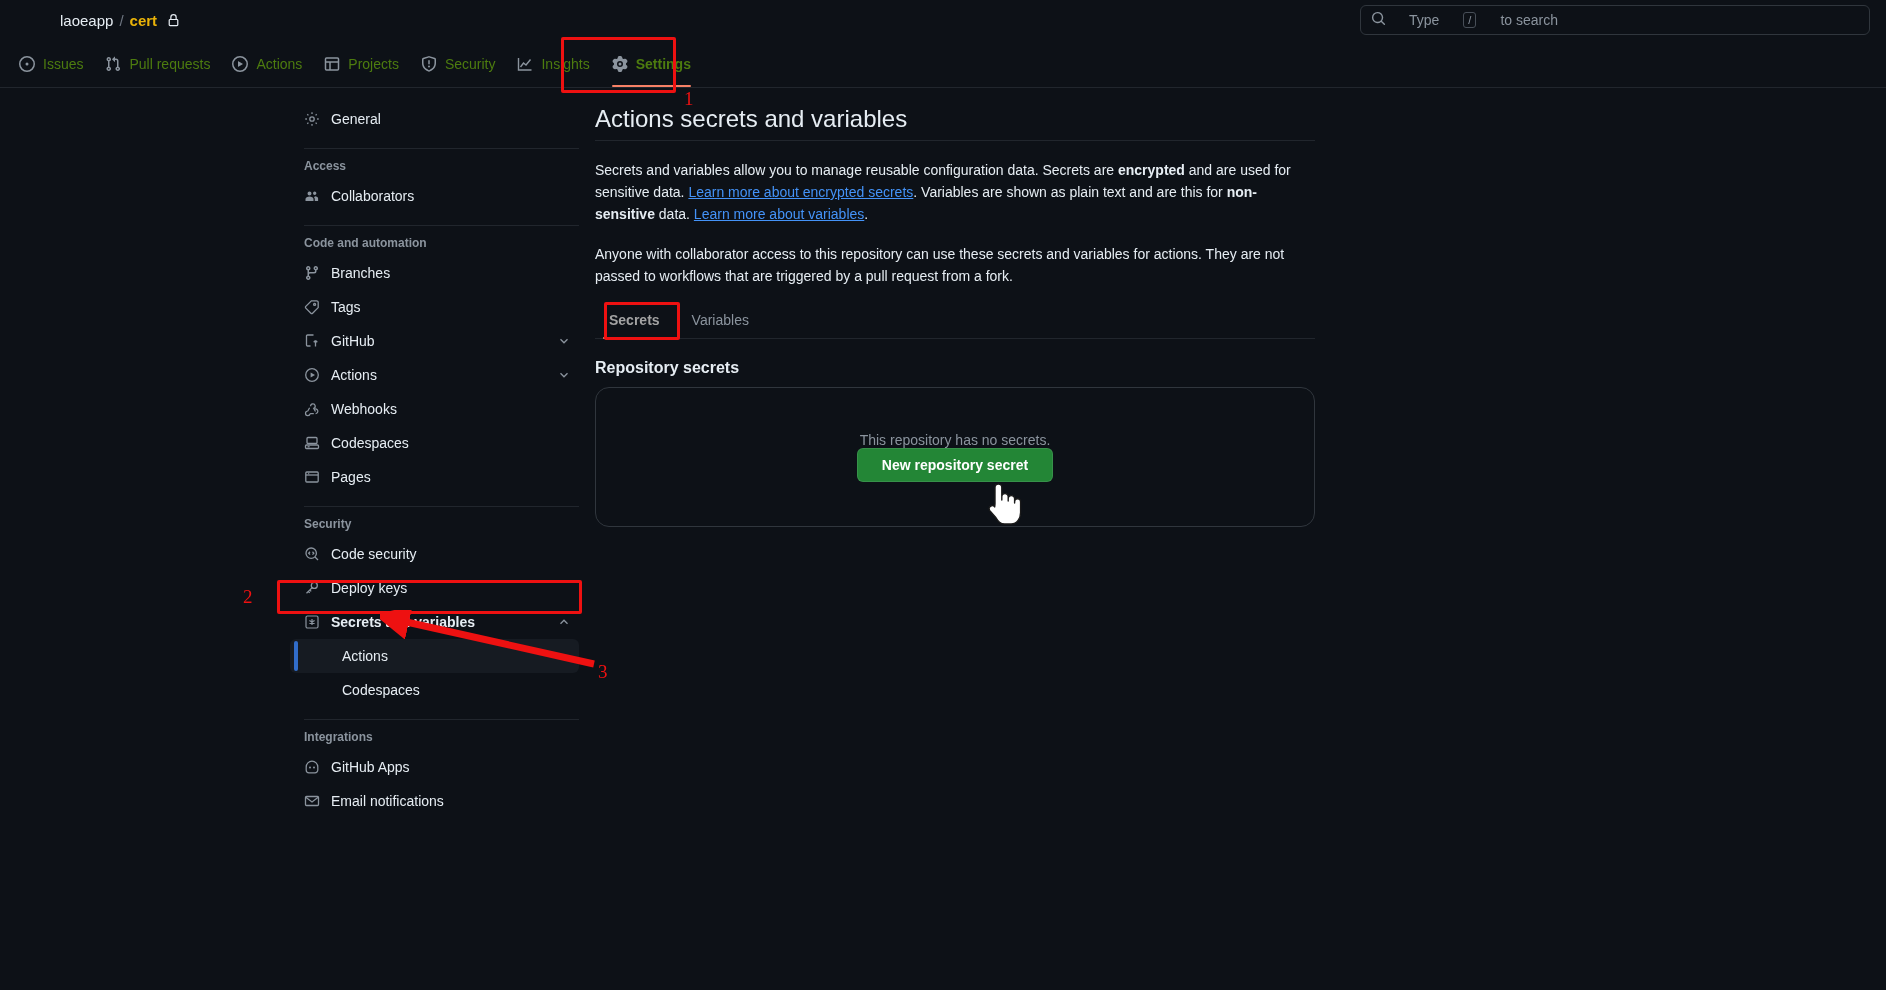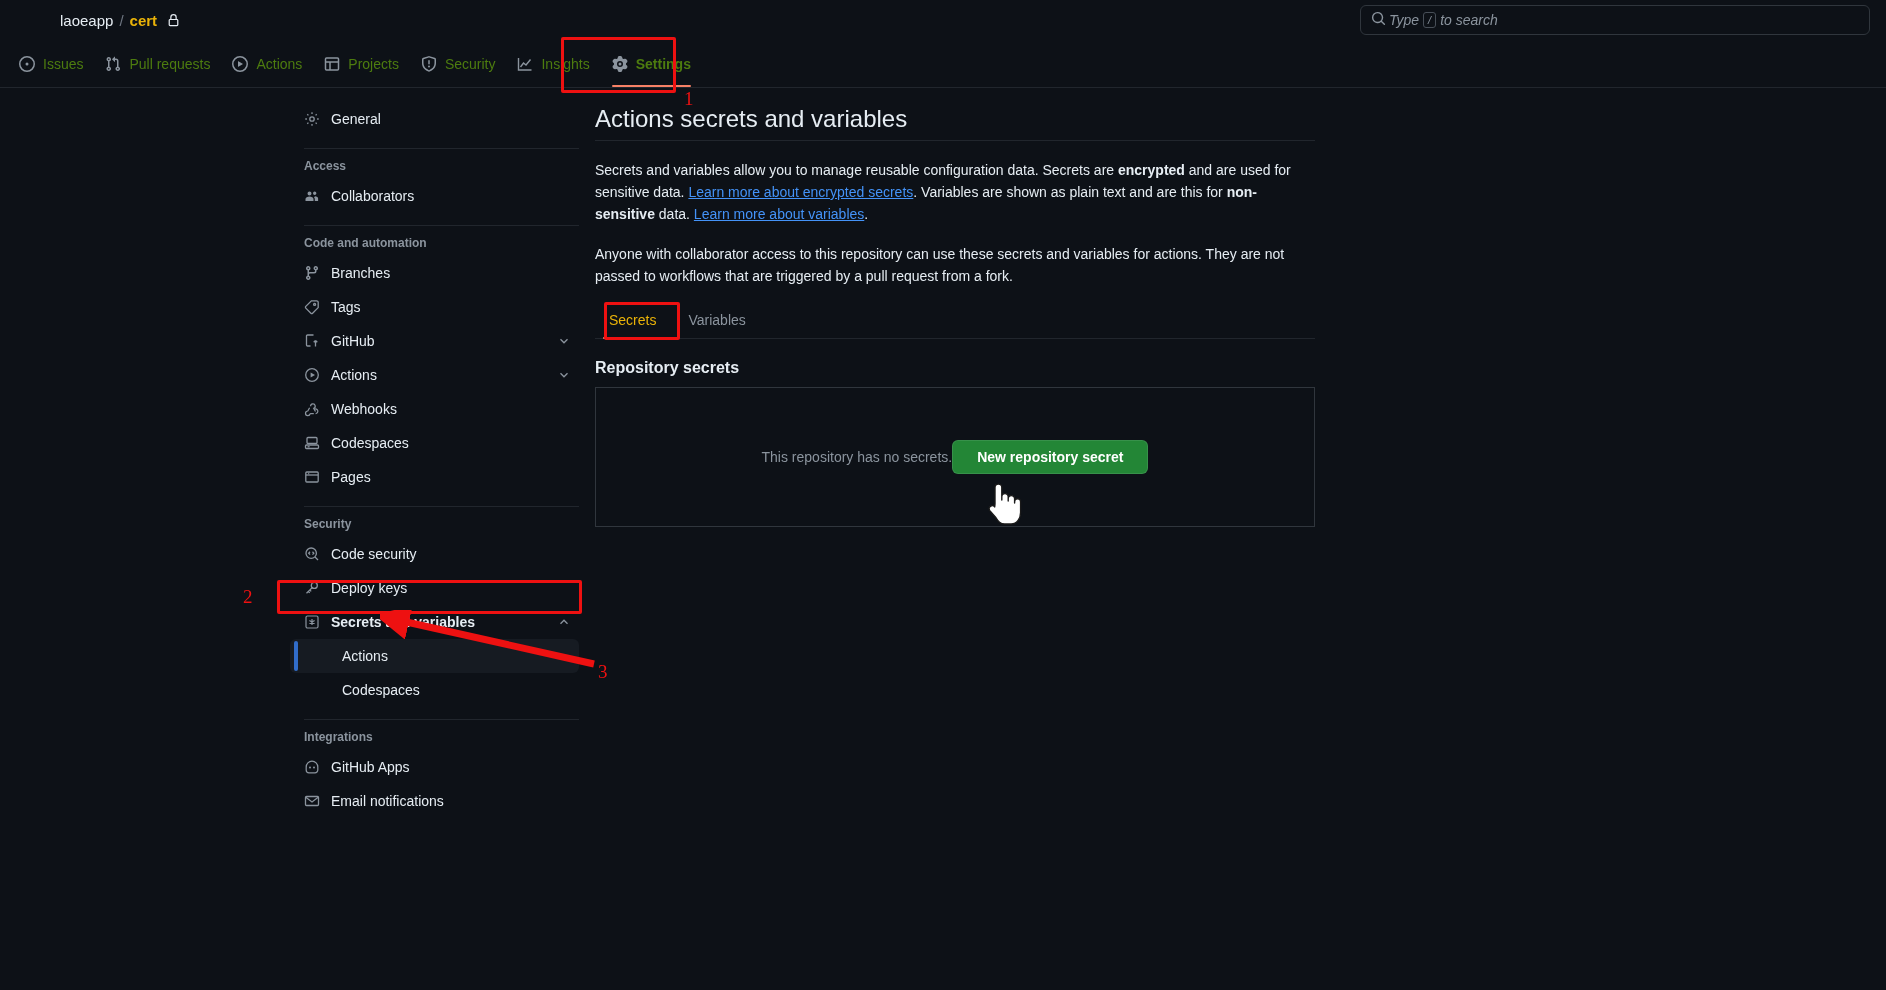--- a/index.html
+++ b/index.html
@@ -39,25 +39,24 @@
     position: absolute;
     right: 16px;
     top: 5px;
     width: 510px;
     height: 30px;
     border: 1px solid #30363d;
     border-radius: 6px;
     display: flex;
     align-items: center;
     padding: 0 10px;
-    gap: 3px;
+    gap: 23px;
     background: #0d1117;
     color: #8b949e;
     font-size: 14px;
-    font-style: italic;
   }
   .slash-key {
     border: 1px solid #484f58;
     border-radius: 3px;
     padding: 0px 4px;
     font-size: 11px;
     line-height: 14px;
     display: inline-block;
     margin: 0 1px;
   }
@@ -183,41 +182,41 @@
     margin-top: 6px;
     position: relative;
   }
   .tab {
     padding: 7px 14px 10px 14px;
     font-size: 14px;
     color: #8b949e;
     cursor: pointer;
     position: relative;
   }
-  .tab.active { color: #eab308; font-weight: normal; }
+  .tab.active { color: #a3a3a3; font-weight: bold; }
   .tab.active::after {
     content: "";
     position: absolute;
     left: 8px; right: 8px; bottom: -1px;
     height: 2px;
     background: #f78166;
     border-radius: 2px;
   }
 
   .section-head {
     font-size: 16px;
     font-weight: bold;
     margin: 20px 0 10px 0;
   }
   .empty-panel {
     border: 1px solid #30363d;
-    border-radius: 0;
+    border-radius: 14px;
     height: 140px;
     display: flex;
-    flex-direction: row;
+    flex-direction: column;
     align-items: center;
     justify-content: center;
   }
   .empty-msg { font-size: 14px; color: #8b949e; }
   .btn-green {
     background: #238636;
     color: #ffffff;
     border: 1px solid rgba(240,246,252,0.1);
     border-radius: 6px;
     padding: 8px 24px;

